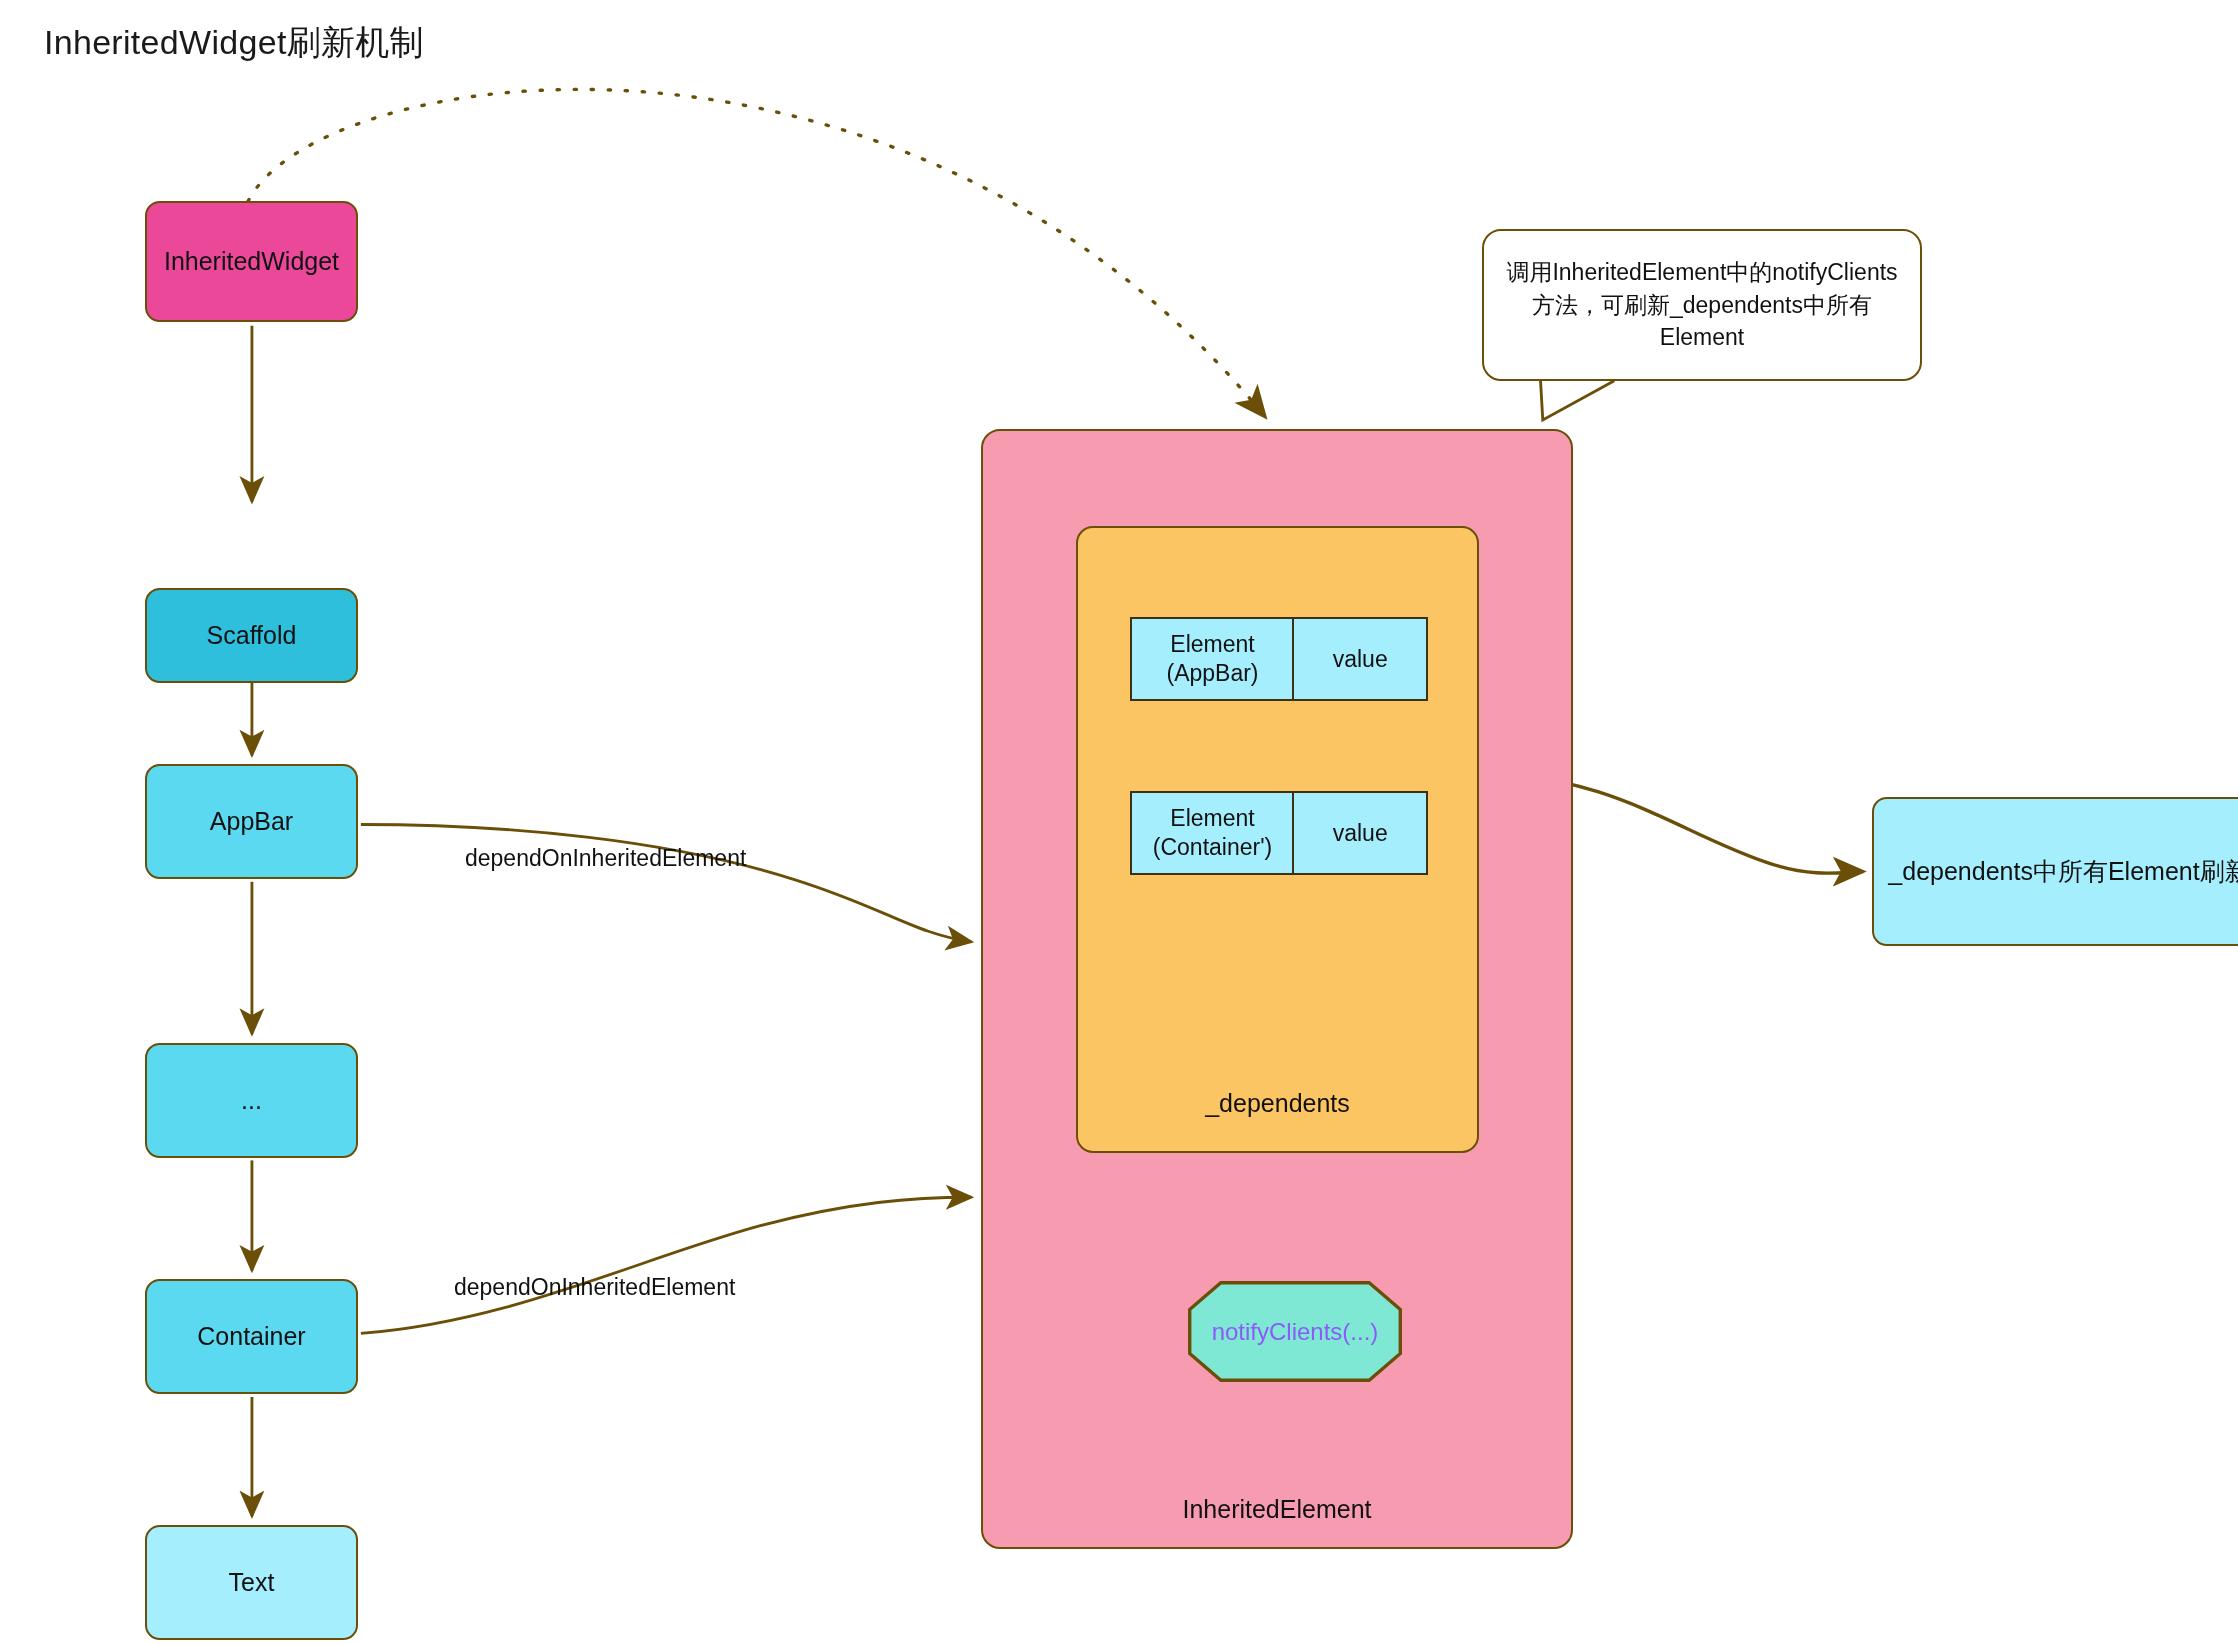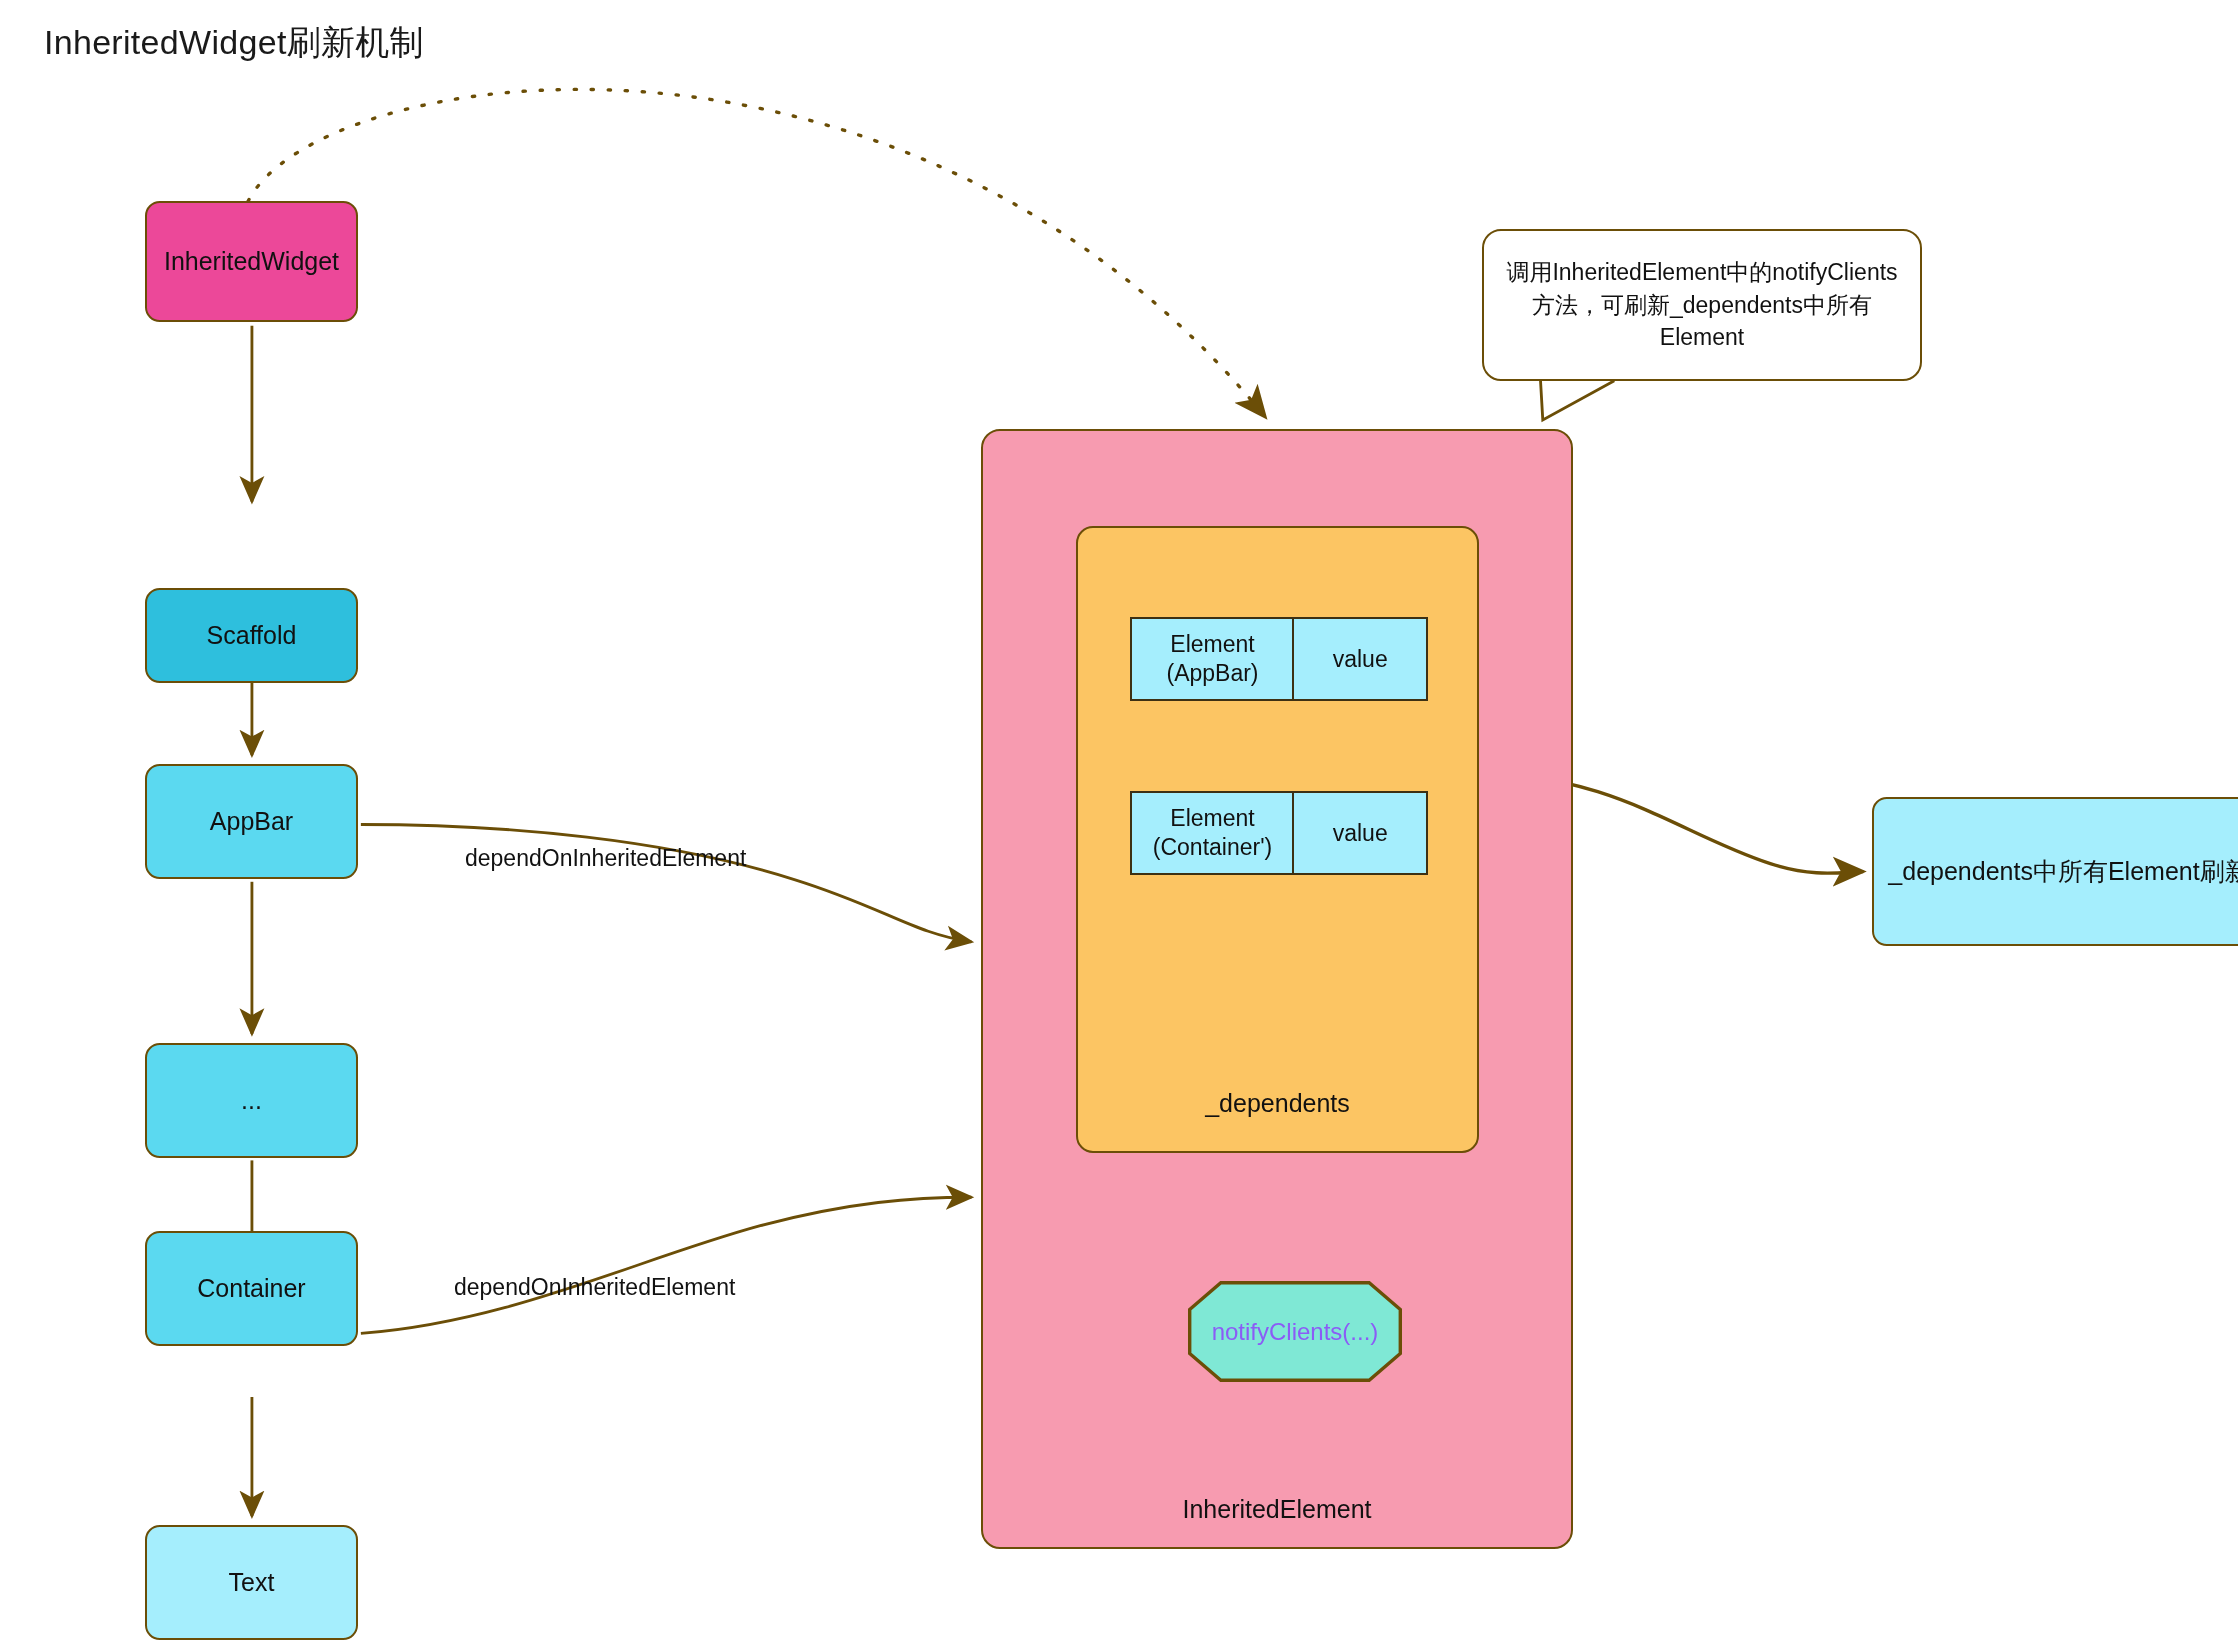--- a/index.html
+++ b/index.html
@@ -59,21 +59,21 @@
   }
   #node-appbar {
     left: 145px; top: 764px; width: 213px; height: 115px;
     background: #5bd9f0;
   }
   #node-ellipsis {
     left: 145px; top: 1043px; width: 213px; height: 115px;
     background: #5bd9f0;
   }
   #node-container {
-    left: 145px; top: 1231px; width: 213px; height: 115px;
+    left: 145px; top: 1279px; width: 213px; height: 115px;
     background: #5bd9f0;
   }
   #node-text {
     left: 145px; top: 1525px; width: 213px; height: 115px;
     background: #a5eefd;
   }
   
   #node-inheritedelement {
     left: 981px; top: 429px; width: 592px; height: 1120px;
     background: #f79bb0;

